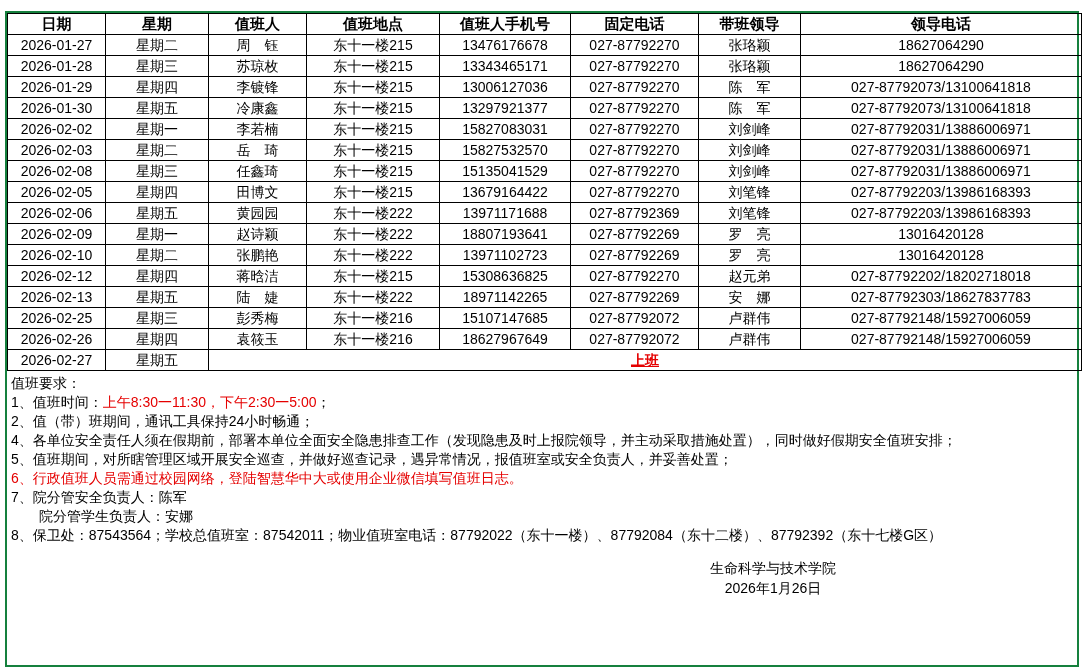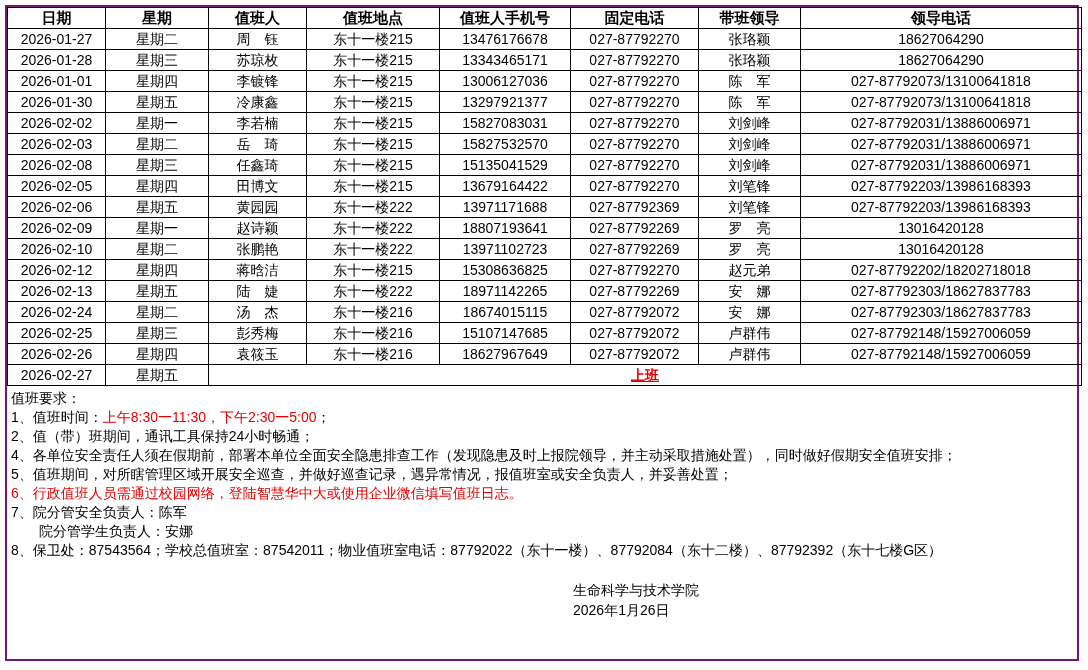--- a/index.html
+++ b/index.html
@@ -2,23 +2,23 @@
 <html><head>
 <meta charset="utf-8">
 <style>
   html,body { margin:0; padding:0; background:#ffffff; }
   body {
     width:1088px; height:670px; position:relative;
     font-family:"Liberation Sans", sans-serif;
     color:#000000;
   }
   .sheet {
-    position:absolute; left:5px; top:5px;
+    position:absolute; left:5px; top:11px;
     width:1074px; height:656px;
-    border:2px solid #701a75;
+    border:2px solid #15803d;
     background:#ffffff;
     box-sizing:border-box;
   }
   table.roster {
     border-collapse:collapse; table-layout:fixed;
     width:100%;
   }
   table.roster th, table.roster td {
     border:1px solid #000000;
     height:20px;
@@ -39,21 +39,22 @@
   .notes {
     padding:3px 4px 0 4px;
     font-size:14px;
     line-height:19px;
   }
   .note-line { white-space:nowrap; overflow:hidden; }
   .note-line.indent { padding-left:28px; }
   .footer {
     width:400px;
     margin-left:566px;
-    margin-top:20px;
+    margin-top:13px;
+    text-align:center;
     font-size:14px;
     line-height:20px;
   }
 </style>
 </head>
 <body>
 
 <div class="sheet">
   <table class="roster">
     <colgroup>
@@ -93,21 +94,21 @@
           <td>2026-01-28</td>
           <td>星期三</td>
           <td>苏琼枚</td>
           <td>东十一楼215</td>
           <td>13343465171</td>
           <td>027-87792270</td>
           <td>张珞颖</td>
           <td>18627064290</td>
         </tr>
         <tr>
-          <td>2026-01-01</td>
+          <td>2026-01-29</td>
           <td>星期四</td>
           <td>李镀锋</td>
           <td>东十一楼215</td>
           <td>13006127036</td>
           <td>027-87792270</td>
           <td>陈　军</td>
           <td>027-87792073/13100641818</td>
         </tr>
         <tr>
           <td>2026-01-30</td>
@@ -199,30 +200,20 @@
           <td>赵元弟</td>
           <td>027-87792202/18202718018</td>
         </tr>
         <tr>
           <td>2026-02-13</td>
           <td>星期五</td>
           <td>陆　婕</td>
           <td>东十一楼222</td>
           <td>18971142265</td>
           <td>027-87792269</td>
-          <td>安　娜</td>
-          <td>027-87792303/18627837783</td>
-        </tr>
-        <tr>
-          <td>2026-02-24</td>
-          <td>星期二</td>
-          <td>汤　杰</td>
-          <td>东十一楼216</td>
-          <td>18674015115</td>
-          <td>027-87792072</td>
           <td>安　娜</td>
           <td>027-87792303/18627837783</td>
         </tr>
         <tr>
           <td>2026-02-25</td>
           <td>星期三</td>
           <td>彭秀梅</td>
           <td>东十一楼216</td>
           <td>15107147685</td>
           <td>027-87792072</td>

